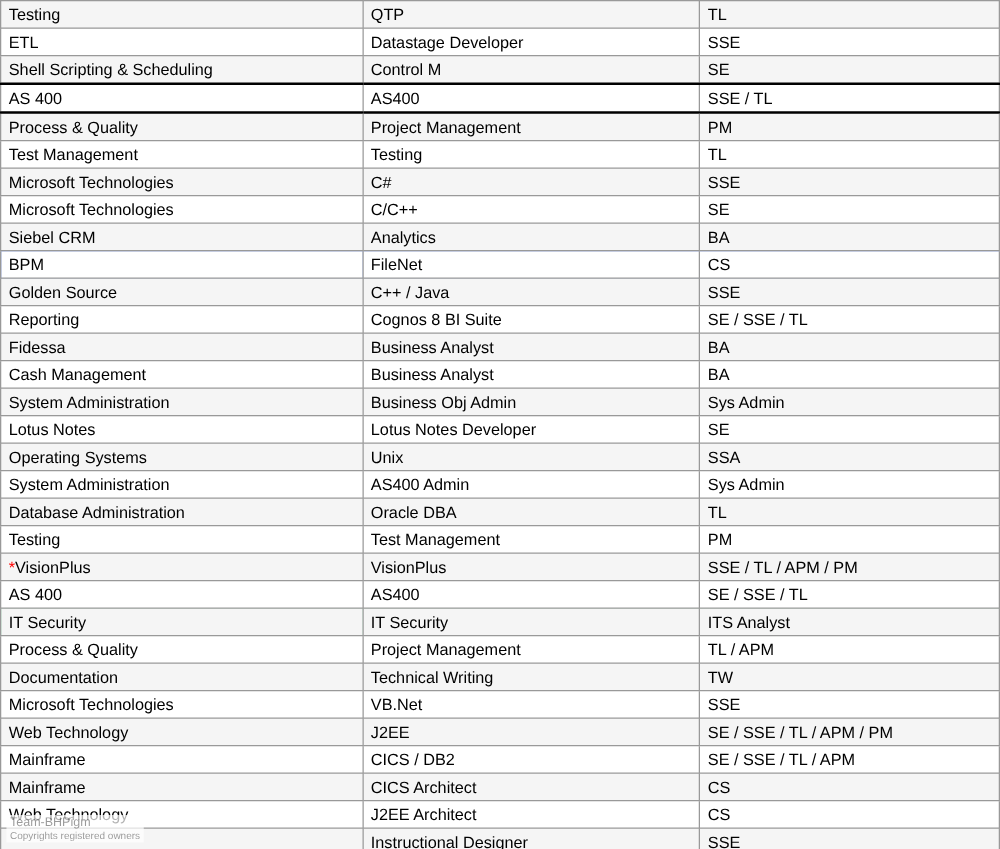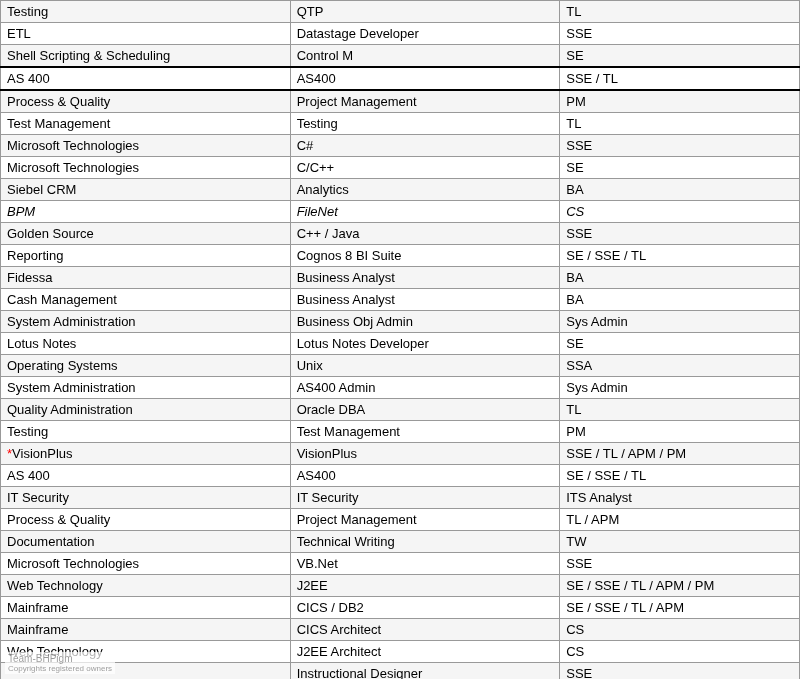--- a/index.html
+++ b/index.html
@@ -99,21 +99,21 @@
         <tr style="background-color: rgb(255, 255, 255);">
           <td>Microsoft Technologies</td>
           <td>C/C++</td>
           <td>SE</td>
         </tr>
         <tr style="background-color: rgb(245, 245, 245); padding-left: 29px;">
           <td>Siebel CRM</td>
           <td>Analytics</td>
           <td>BA</td>
         </tr>
-        <tr style="background-color: #1d4ed8; font-style: italic;">
+        <tr style="background-color: #1d4ed8;">
           <td>BPM</td>
           <td>FileNet</td>
           <td>CS</td>
         </tr>
         <tr style="background-color: rgb(245, 245, 245);">
           <td>Golden Source</td>
           <td>C++ / Java</td>
           <td>SSE</td>
         </tr>
         <tr style="background-color: rgb(255, 255, 255);">
@@ -145,21 +145,21 @@
           <td>Operating Systems</td>
           <td>Unix</td>
           <td>SSA</td>
         </tr>
         <tr style="background-color: rgb(255, 255, 255);">
           <td>System Administration</td>
           <td>AS400 Admin</td>
           <td>Sys Admin</td>
         </tr>
         <tr style="background-color: rgb(245, 245, 245);">
-          <td>Quality Administration</td>
+          <td>Database Administration</td>
           <td>Oracle DBA</td>
           <td>TL</td>
         </tr>
         <tr style="background-color: rgb(255, 255, 255);">
           <td>Testing</td>
           <td>Test Management</td>
           <td>PM</td>
         </tr>
         <tr style="background-color: rgb(245, 245, 245);">
           <td><span class="star">*</span>VisionPlus</td>

